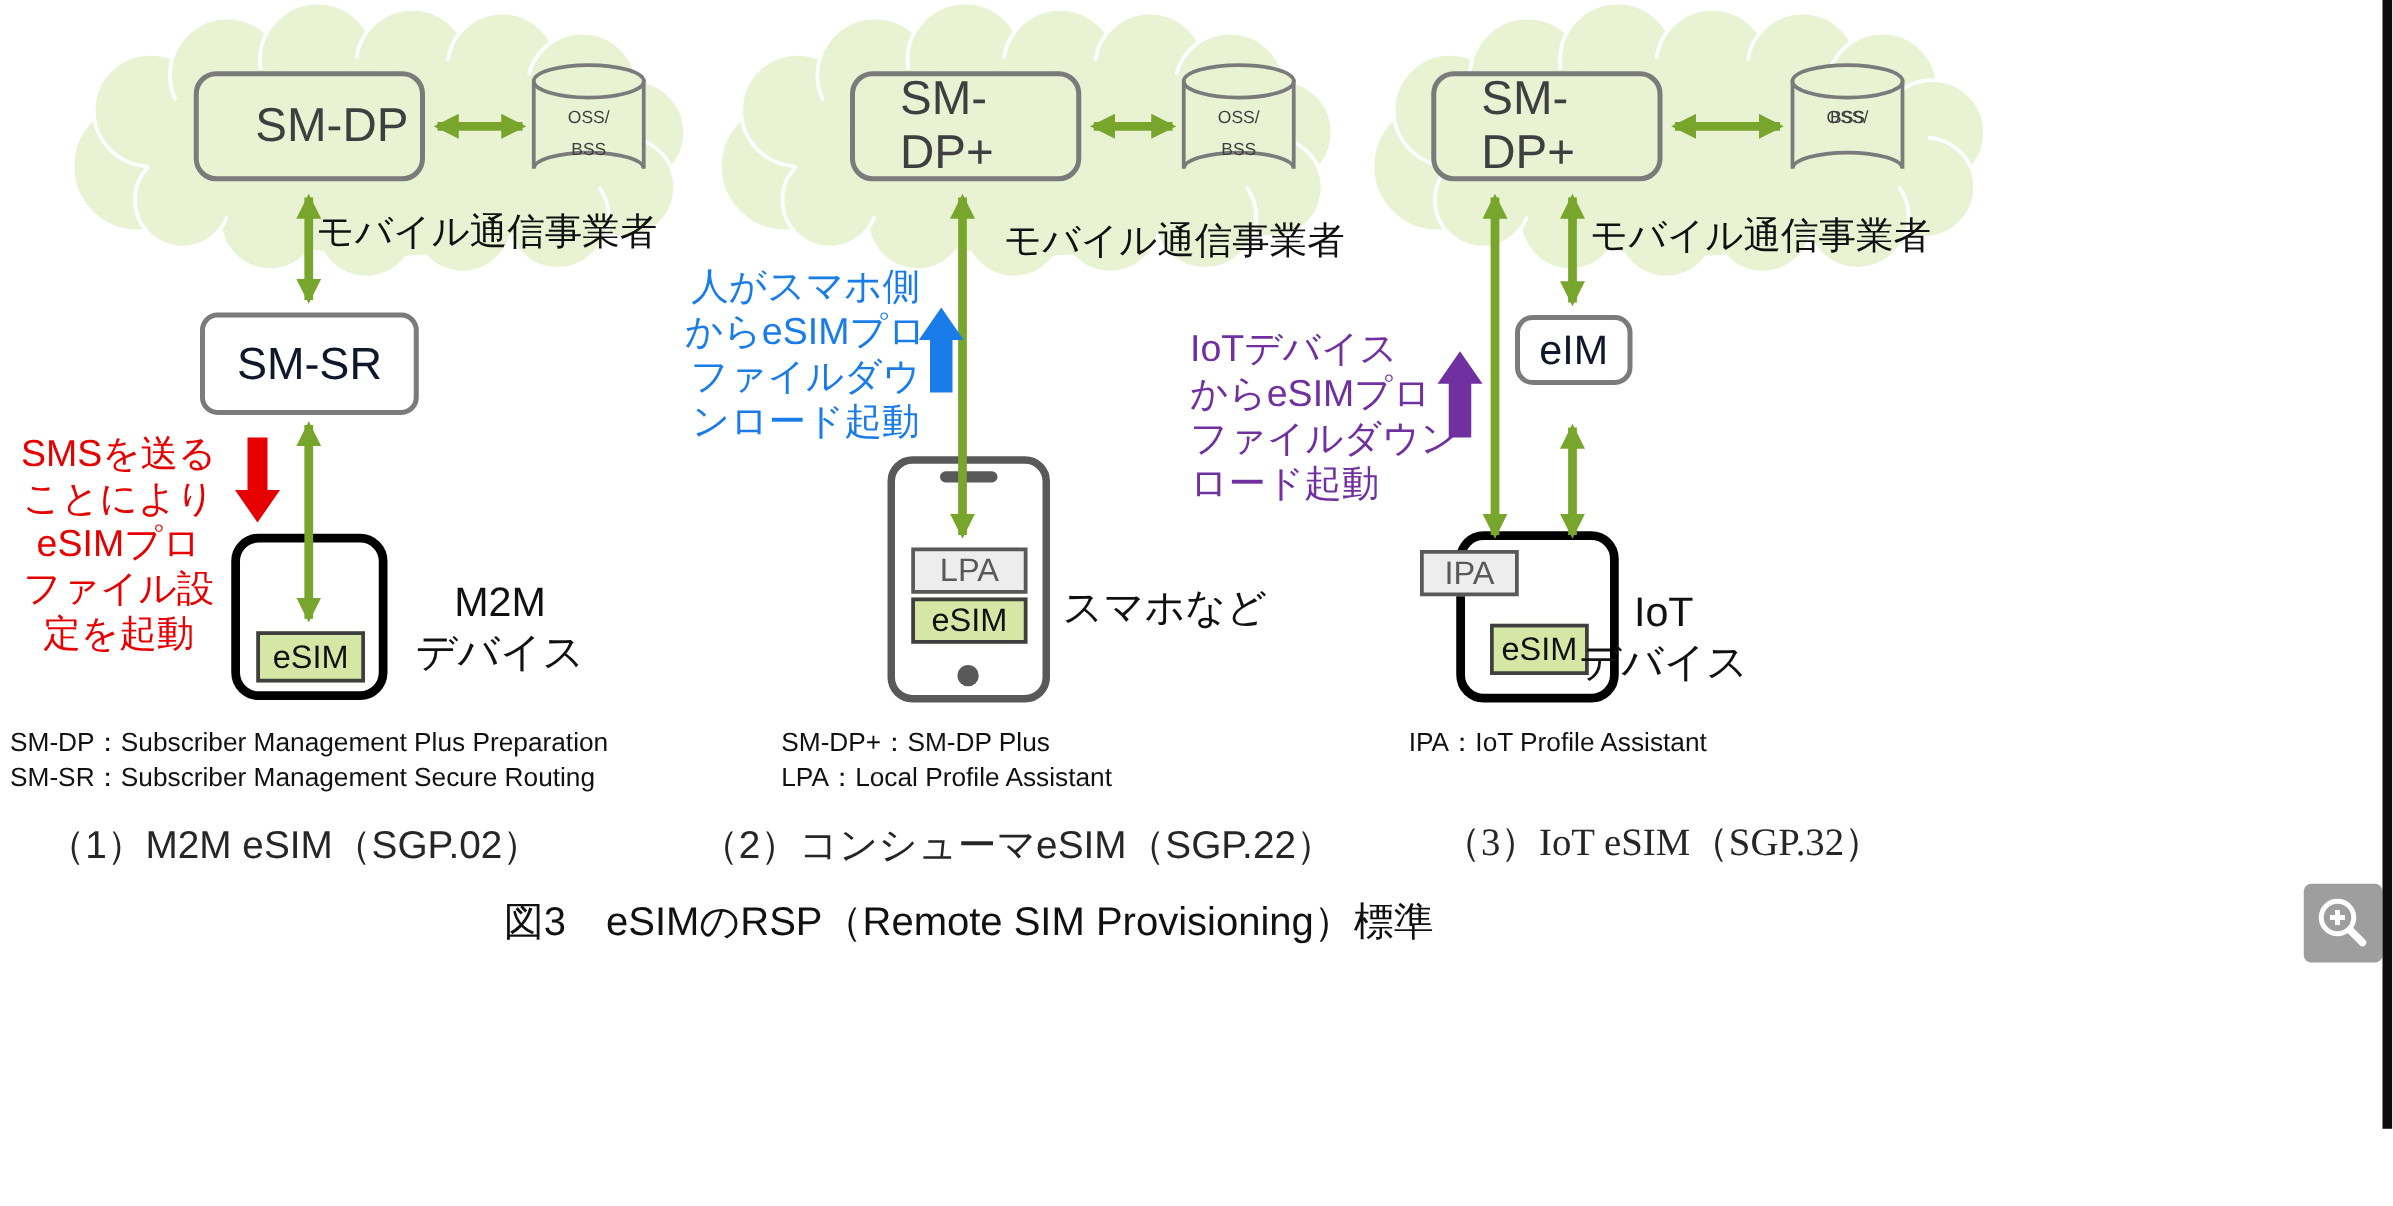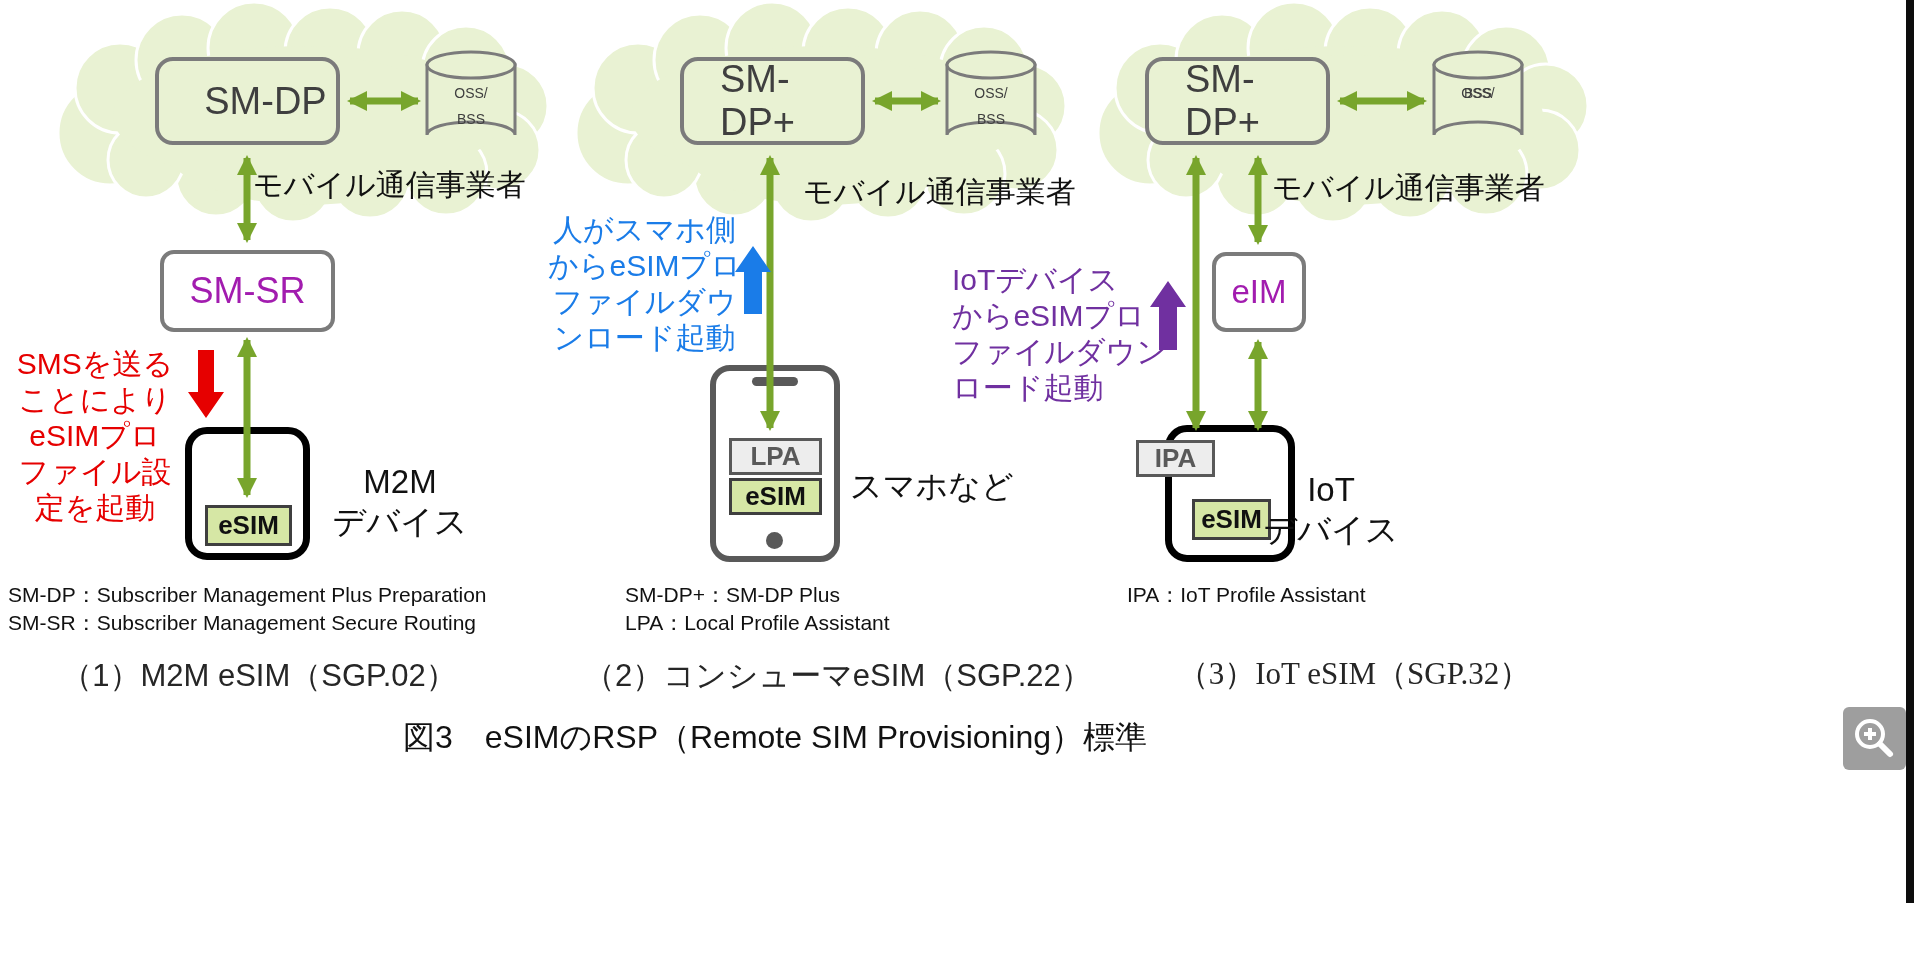--- a/index.html
+++ b/index.html
@@ -13,49 +13,49 @@
   svg.layer { position:absolute; left:0; top:0; pointer-events:none; }
 
   .box-green {
     background:#e9f2d3; border:4px solid #7b7b7b; border-radius:18px;
     display:flex; align-items:center; justify-content:center;
     color:#3f3f3f; font-size:38px; box-sizing:border-box;padding-left:36px;
   }
   .box-white {
     background:#ffffff; border:4px solid #7b7b7b; border-radius:14px;
     display:flex; align-items:center; justify-content:center;
-    color:#a21caf; font-size:36px; box-sizing:border-box;
+    color:#0f172a; font-size:36px; box-sizing:border-box;
   }
   .device {
     background:#ffffff; border:7px solid #000; border-radius:22px;
     box-sizing:border-box;
   }
   .phone {
     background:#ffffff; border:6px solid #595959; border-radius:20px;
     box-sizing:border-box;
   }
   .phone-speaker { background:#595959; border-radius:5px; }
   .phone-home { background:#595959; border-radius:50%; }
   .chip {
     display:flex; align-items:center; justify-content:center;
-    font-weight:bold; font-size:26px; box-sizing:border-box;
+    font-weight:normal; font-size:26px; box-sizing:border-box;
   }
   .chip.green { background:#d6e7a5; border:3px solid #3f3f3f; color:#111; }
   .chip.gray  { background:#ededed; border:3px solid #595959; color:#595959; }
   .cyl-text { font-size:14px; line-height:26px; color:#3f3f3f; text-align:center; }
   .carrier { font-size:30px; color:#111; white-space:nowrap; }
   .note { font-size:30px; line-height:36px; white-space:nowrap; }
   .note.red    { color:#e60000; text-align:center; }
   .note.blue   { color:#1a7ce8; text-align:center; }
   .note.purple { color:#7030a0; text-align:left; }
   .dev-label { font-size:33px; line-height:40px; color:#111; text-align:center; }
   .dev-label.single { text-align:left; font-size:32px; }
   .legend { font-size:21px; line-height:28px; color:#111; white-space:nowrap; }
   .legend .muted { color:#8a8a8a; }
-  .caption { font-size:31px; color:#262626; text-align:center; white-space:nowrap;margin-left:24px; }
+  .caption { font-size:31px; color:#262626; text-align:center; white-space:nowrap; }
   .fig-title { font-size:32px; color:#111; text-align:center; white-space:nowrap; }
   .zoom-btn {
     background:#9e9e9e; border-radius:6px;
     display:flex; align-items:center; justify-content:center; cursor:pointer;
   }
   .edge-strip { background:#0d0d0d; }
 </style>
 </head>
 <body>
 
@@ -142,21 +142,21 @@
   <div class="abs dev-label single" style="left:850px; top:466px; width:220px;">スマホなど</div>
 
   <div class="abs box-green" style="left:1145px; top:57px; width:185px; height:88px;">SM-DP+</div>
   <div class="abs cyl-text" style="left:1434px; top:80px; width:88px;">
     <div>OSS/</div>
     <div></div>
     <div style="margin-top:-26px;">BSS</div>
   </div>
   <div class="abs carrier" style="left:1272px; top:168px;">モバイル通信事業者</div>
 
-  <div class="abs box-white" style="left:1212px; top:252px; width:94px; height:80px; font-size:33px;">eIM</div>
+  <div class="abs box-white" style="left:1212px; top:252px; width:94px; height:56px; font-size:33px;">eIM</div>
 
   <div class="abs note purple" style="left:952px; top:262px; width:220px;">
     <div>IoTデバイス</div>
     <div>からeSIMプロ</div>
     <div>ファイルダウン</div>
     <div>ロード起動</div>
   </div>
 
   <div class="abs device" style="left:1165px; top:425px; width:130px; height:137px;"></div>
   <div class="abs chip gray" style="left:1136px; top:440px; width:79px; height:37px;">IPA</div>

